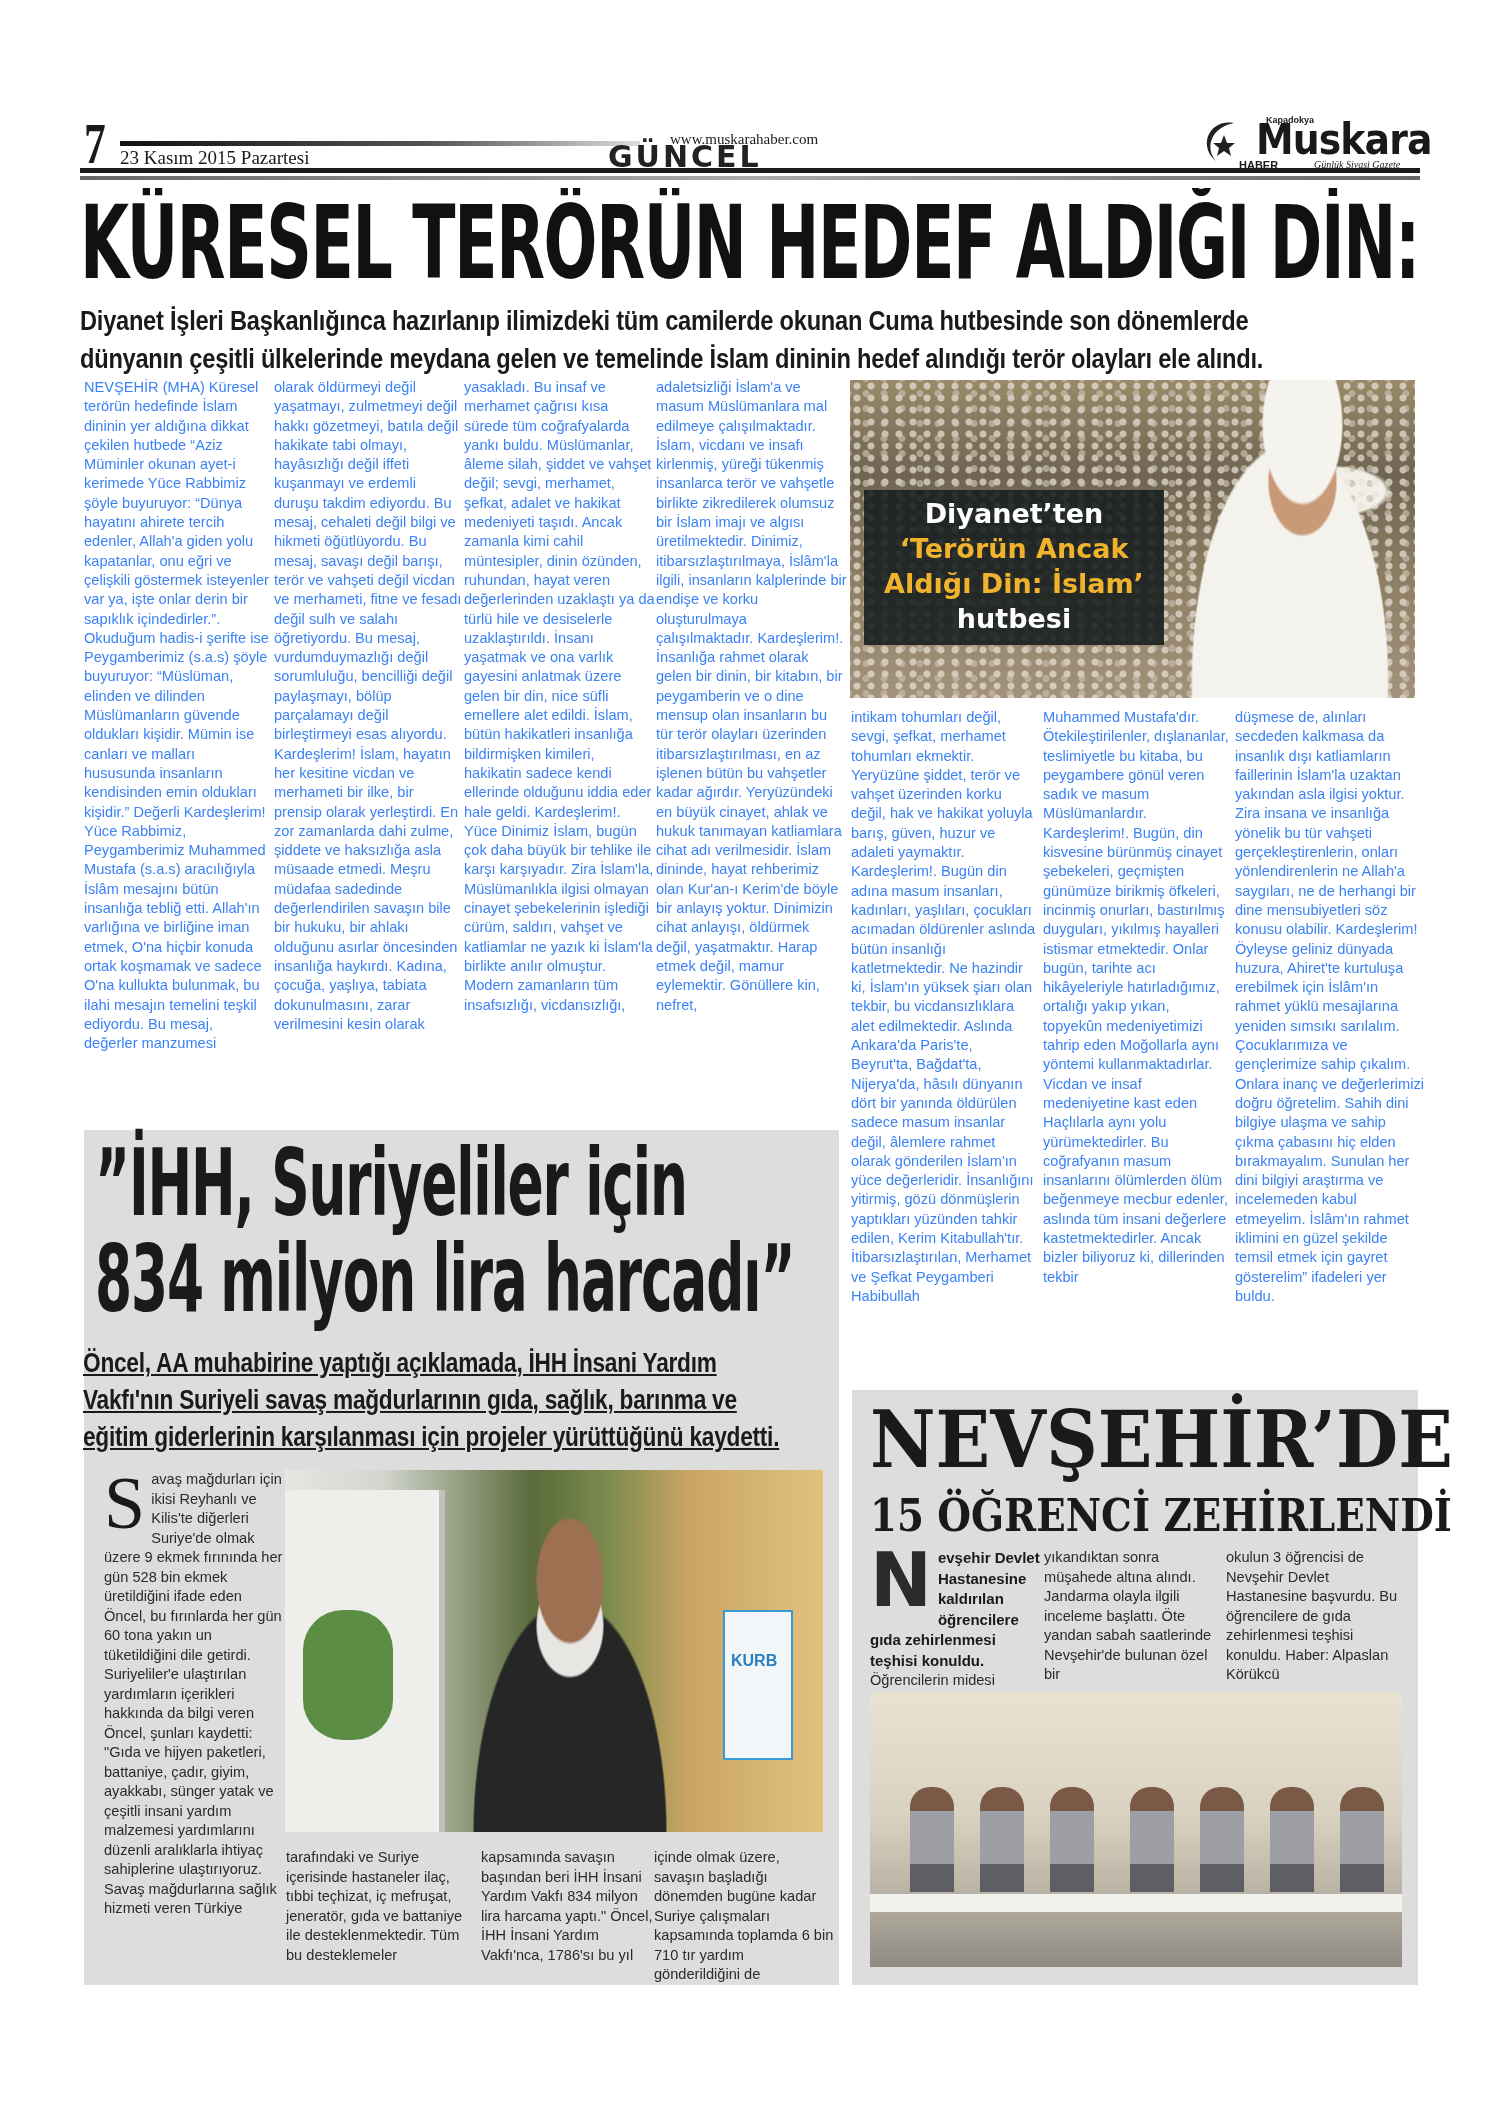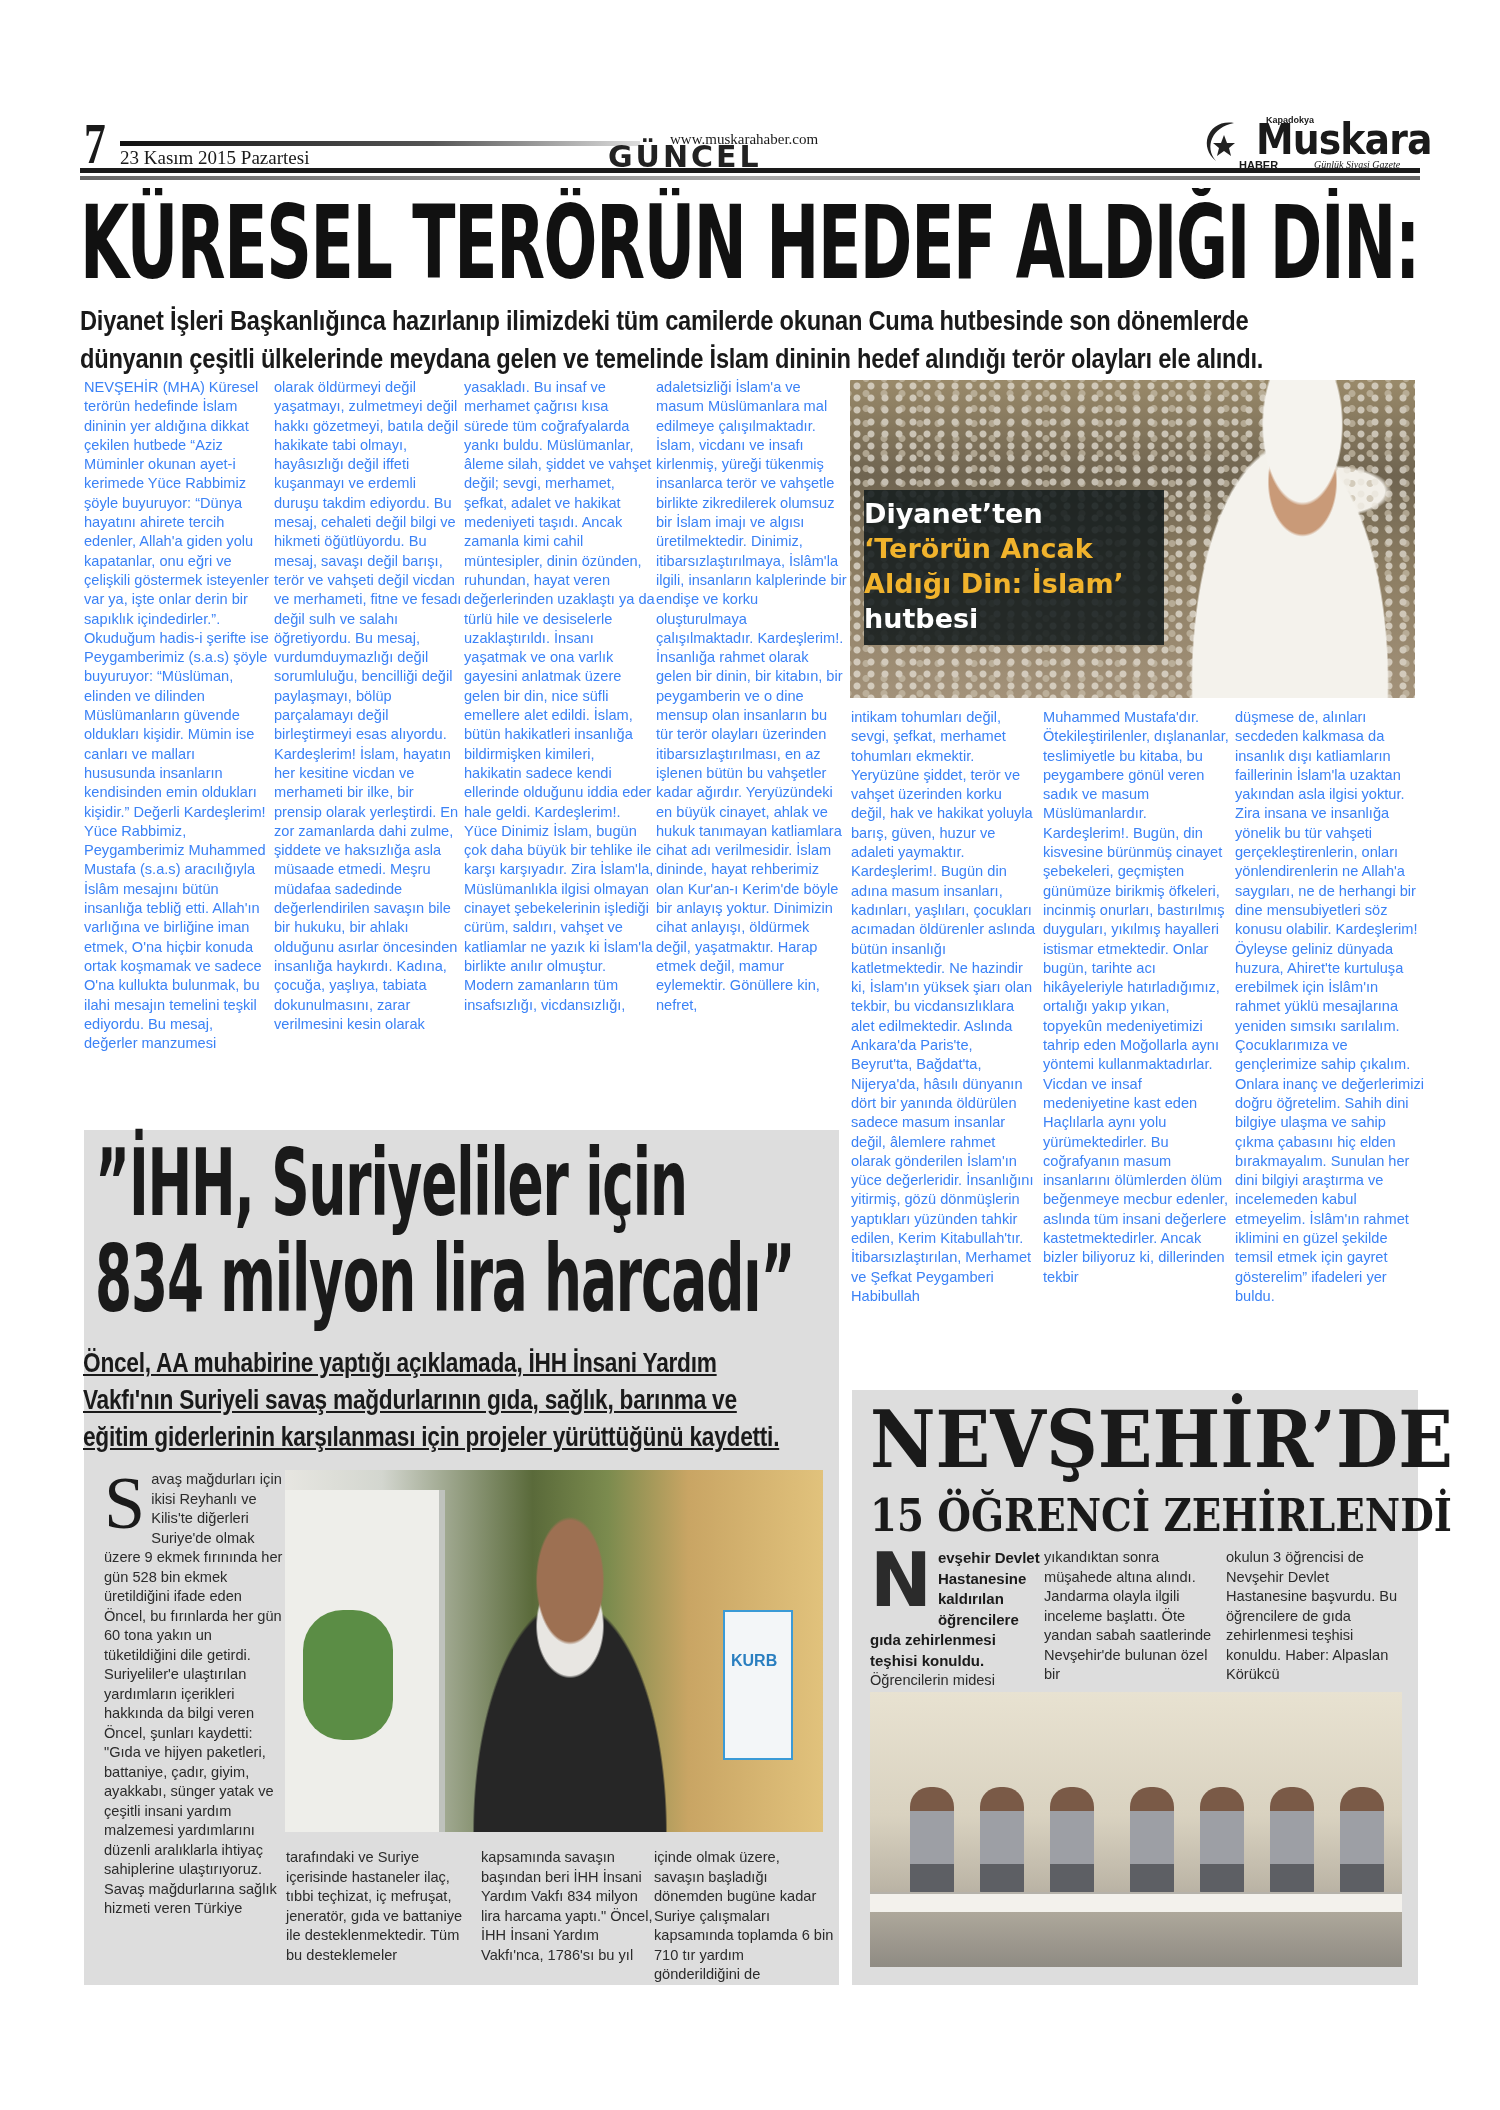--- a/index.html
+++ b/index.html
@@ -43,21 +43,21 @@
     background:
       radial-gradient(ellipse at 85% 35%, #f2efe8 0 8%, transparent 9%),
       linear-gradient(180deg, #9a8a6a 0%, #6f6450 30%, #8c7d62 60%, #a3927a 100%); }
   .crowd { position: absolute; left: 0; top: 0; width: 100%; height: 100%;
     background-image: radial-gradient(circle, #e9e4da 3px, transparent 4px), radial-gradient(circle, #c7bda9 3px, transparent 4px);
     background-size: 14px 12px, 18px 15px; background-position: 0 0, 7px 6px; opacity: 0.7; }
   .imam { position: absolute; right: 0; top: 0; width: 250px; height: 318px;
     background: radial-gradient(ellipse at 55% 14%, #f5f3ee 0 20%, transparent 21%),
                 radial-gradient(ellipse at 55% 32%, #c99a78 0 17%, transparent 18%),
                 radial-gradient(ellipse at 50% 95%, #f4f2ec 0 55%, transparent 56%); }
-  .caption-box { position: absolute; left: 14px; top: 110px; width: 300px; height: 155px; background: rgba(20,28,30,0.88); padding-top: 6px; }
+  .caption-box { position: absolute; left: 14px; top: 110px; width: 300px; height: 155px; background: rgba(20,28,30,0.88); text-align: center; padding-top: 6px; }
   .cap-line { display: block; font-family: "DejaVu Sans", sans-serif; font-weight: bold; font-size: 27px; line-height: 35px; }
   .cap-white { color: #ffffff; }
   .cap-gold { color: #f1b32c; }
 
   
   .ihh-box { position: absolute; left: 84px; top: 1130px; width: 755px; height: 855px; background: #dddddd; }
   .ihh-headline { position: absolute; left: 95px; top: 1136px; width: 740px; font-family: "DejaVu Sans", sans-serif; font-weight: bold; color: #1a1a1a; }
   .ihh-headline span { display: block; white-space: nowrap; font-size: 92px; line-height: 96px; letter-spacing: -2px; transform: scaleX(0.58); transform-origin: left top; }
   .ihh-deck { position: absolute; left: 83px; top: 1345px; width: 740px; font-weight: bold; font-size: 27px; line-height: 37px; letter-spacing: -0.3px; text-decoration: underline; }
   .ihh-deck span { display: block; white-space: nowrap; transform: scaleX(0.84); transform-origin: left top; }

